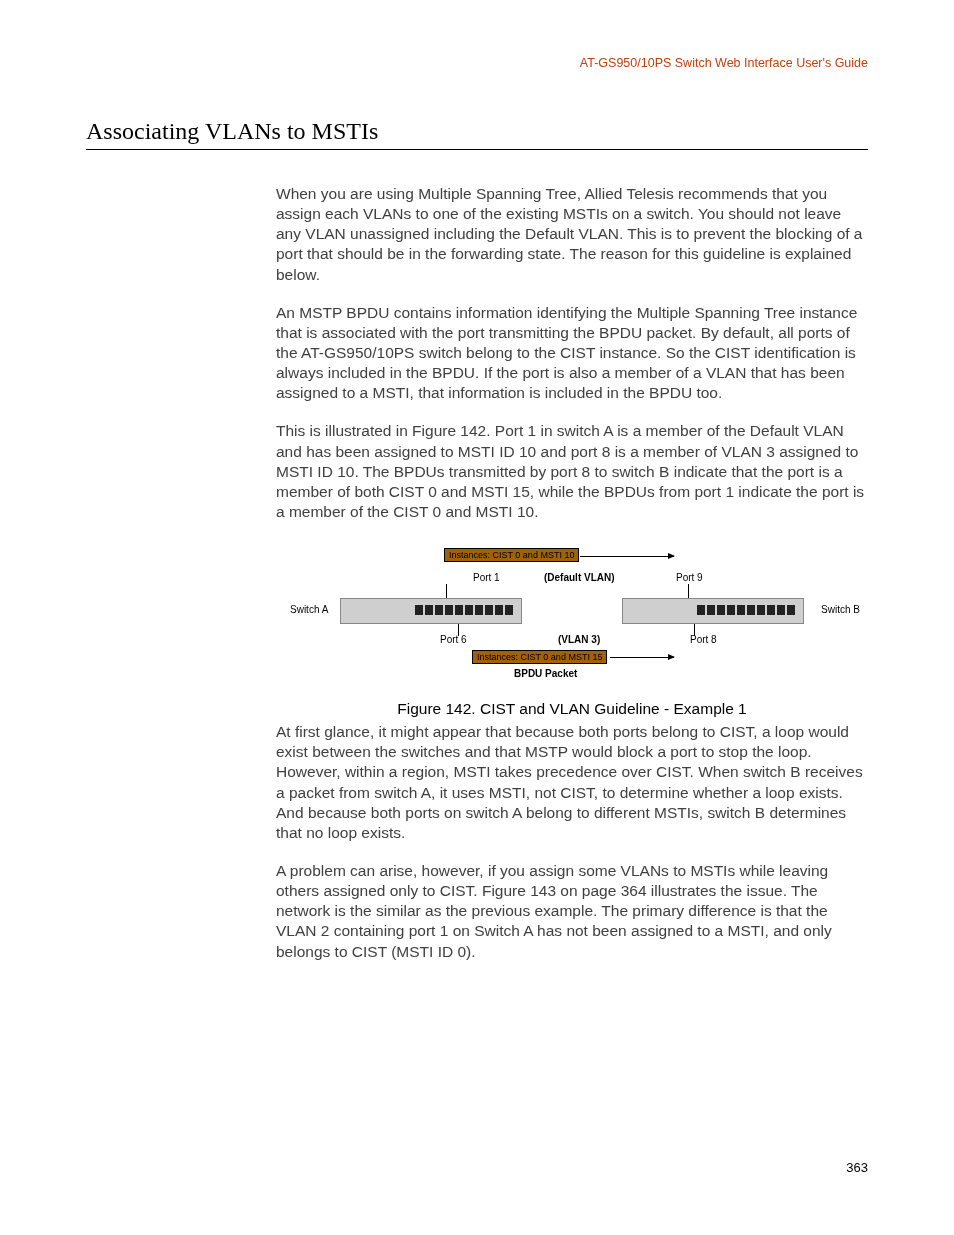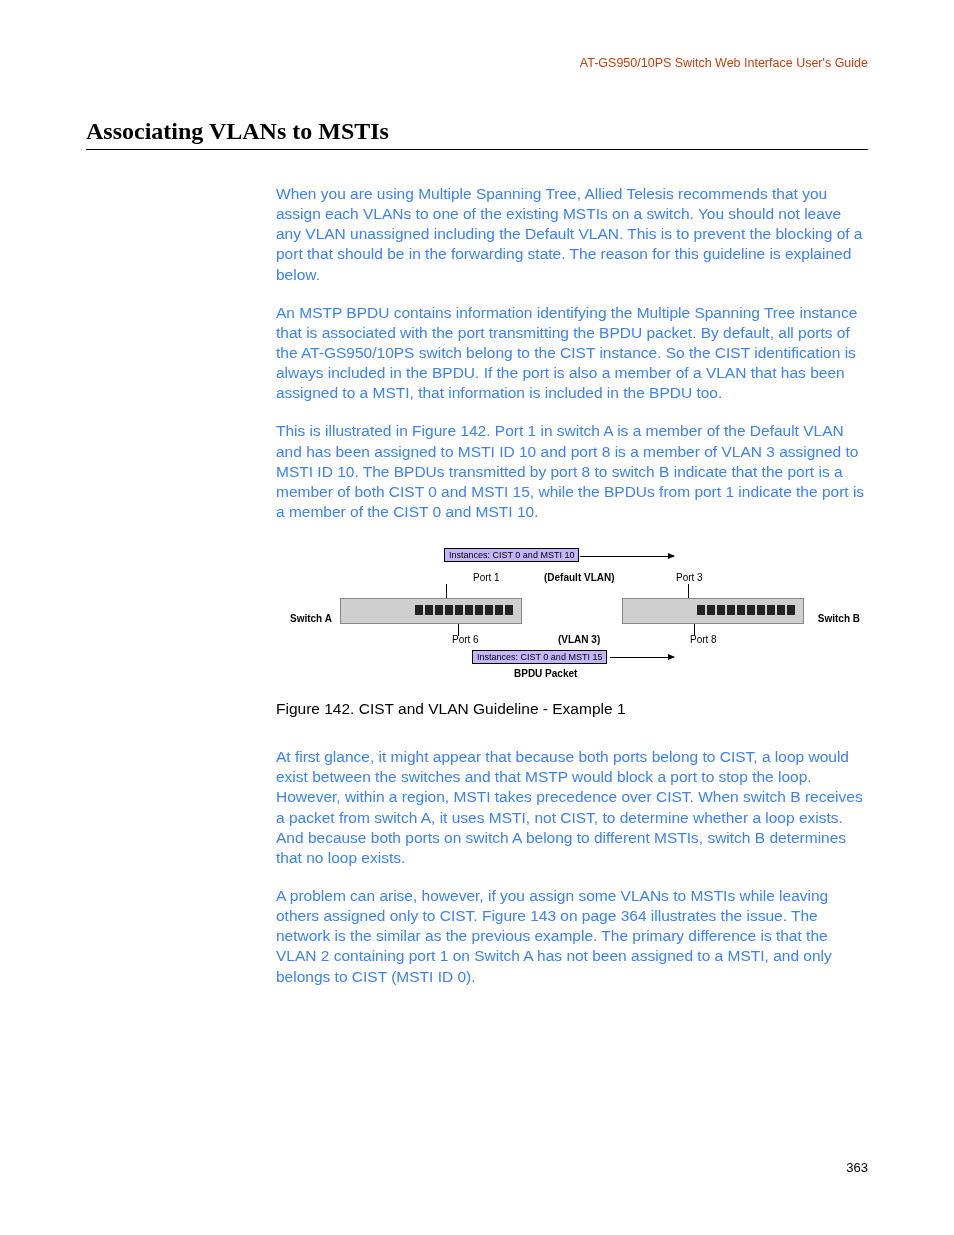--- a/index.html
+++ b/index.html
@@ -15,72 +15,73 @@
     padding:56px 86px 0 86px;
   }
   .running-header{
     text-align:right;
     font-size:12.5px;
     color:#c2410c;
     margin-bottom:48px;
   }
   .section-title{
     font-family:"Times New Roman",Times,serif;
-    font-weight:bold;
+    font-weight:normal;
     font-size:24px;
     border-bottom:1.2px solid #000;
     padding-bottom:4px;
     margin-bottom:34px;
   }
   .body-col{
     margin-left:190px;
   }
   .body-col p{
     font-size:15.5px;
     line-height:1.3;
     margin:0 0 18px 0;
-    color:#3b82f6;
+    color:#404040;
   }
   .fig-caption{
+    text-align:center;
     font-size:15.5px;
-    margin:10px 0 29px 0;
+    margin:10px 0 4px 0;
   }
   .page-number{
     position:absolute;
     bottom:60px;
     right:86px;
     font-size:13px;
   }
   
   .figure{
     position:relative;
     height:150px;
     margin:0 auto 4px auto;
     width:480px;
     font-size:10px;
   }
-  .swlabel{position:absolute;font-weight:bold;font-size:10px;margin-top:9px;}
+  .swlabel{position:absolute;font-weight:normal;font-size:10px;}
   .swlabelA{left:-42px;top:64px;}
   .swlabelB{right:-48px;top:64px;}
   .switch{
     position:absolute;
     width:180px;height:24px;
     top:58px;
     background:#cfcfcf;
     border:1px solid #888;
   }
   .switchA{left:8px;}
   .switchB{right:8px;}
   .ports{position:absolute;right:8px;top:6px;display:flex;gap:2px;}
   .port{width:8px;height:10px;background:#222;}
   .txtbox{
     position:absolute;
     border:1px solid #000;
     font-size:9px;
-    background:#c4b5fd;
+    background:#a16207;
     padding:1px 4px;
     white-space:nowrap;
   }
   .plabel{position:absolute;font-size:10px;}
   .arrow{position:absolute;height:1px;background:#000;}
   .arrow::after{
     content:"";
     position:absolute;right:-1px;top:-3px;
     border-left:7px solid #000;
     border-top:3.5px solid transparent;
@@ -130,26 +131,26 @@
             <div class="port"></div>
             <div class="port"></div>
             <div class="port"></div>
             <div class="port"></div>
         </div>
       </div>
 
       <div class="txtbox" style="left:112px;top:8px;">Instances: CIST 0 and MSTI 10</div>
       <div class="plabel" style="left:102px;top:32px;margin-left:39px;">Port 1</div>
       <div class="plabel" style="left:212px;top:32px;font-weight:bold;">(Default VLAN)</div>
-      <div class="plabel" style="left:344px;top:32px;">Port 3</div>
+      <div class="plabel" style="left:344px;top:32px;">Port 9</div>
       <div class="vline" style="left:114px;top:44px;height:14px;"></div>
       <div class="vline" style="left:356px;top:44px;height:14px;"></div>
       <div class="arrow" style="left:248px;top:16px;width:94px;"></div>
 
-      <div class="plabel" style="left:120px;top:94px;">Port 6</div>
+      <div class="plabel" style="left:108px;top:94px;">Port 6</div>
       <div class="plabel" style="left:226px;top:94px;font-weight:bold;">(VLAN 3)</div>
       <div class="plabel" style="left:350px;top:94px;padding-left:8px;">Port 8</div>
       <div class="vline" style="left:126px;top:84px;height:12px;"></div>
       <div class="vline" style="left:362px;top:84px;height:12px;"></div>
       <div class="txtbox" style="left:140px;top:110px;">Instances: CIST 0 and MSTI 15</div>
       <div class="arrow" style="left:278px;top:117px;width:64px;"></div>
       <div class="plabel" style="left:182px;top:128px;font-weight:bold;text-align:right;">BPDU Packet</div>
     </div>
 
     <div class="fig-caption">Figure 142. CIST and VLAN Guideline - Example 1</div>

